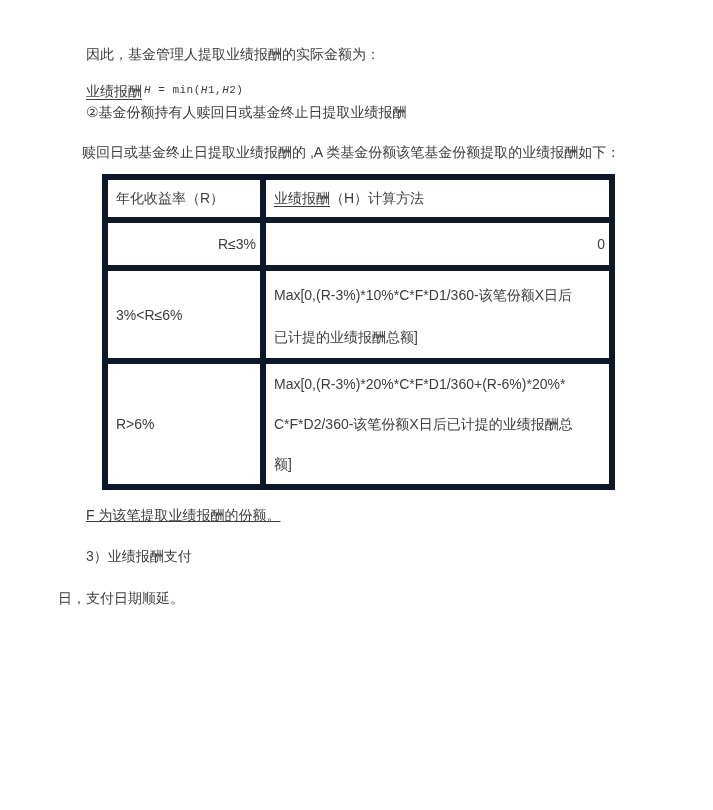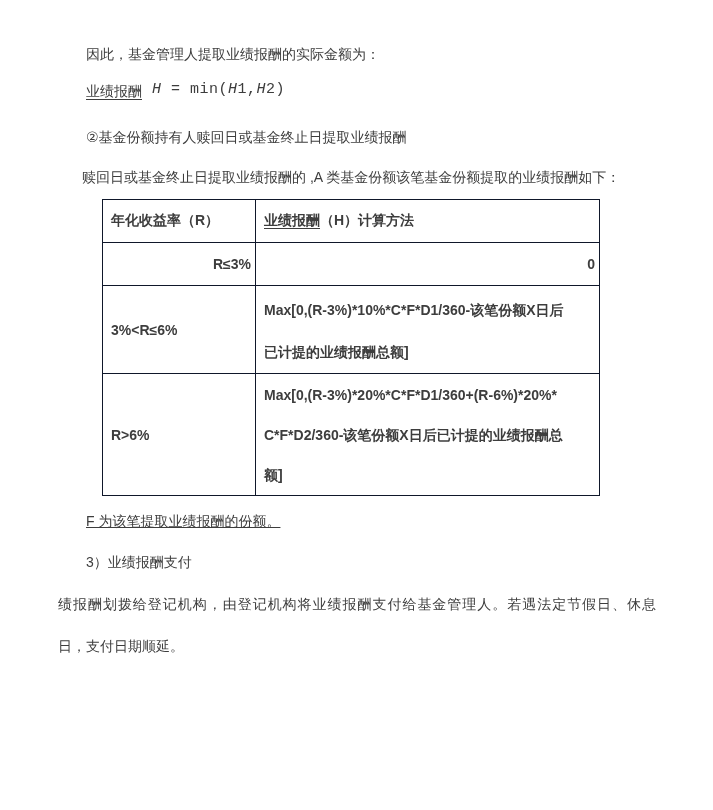--- a/index.html
+++ b/index.html
@@ -35,43 +35,42 @@
     height: 22px;
     line-height: 22px;
     padding-left: 28px;
   }
   .formula-label {
     text-decoration: underline;
     text-underline-offset: 3px;
   }
   .formula {
     font-family: "Liberation Mono", "DejaVu Sans Mono", monospace;
-    font-size: 15px;
+    font-size: 11px;
     position: relative;
     top: -3px;
-    margin-left: 10px;
+    margin-left: 2px;
     letter-spacing: 0.5px;
   }
   .fvar { font-style: italic; }
 
-  .p3 { margin-top: 25px; }
+  .p3 { }
   .p4 { margin-top: 20px; text-indent: 24px; }
 
   table.fee-table {
     border-collapse: collapse;
     table-layout: fixed;
     width: 471px;
     margin: 12px 0 0 44px;
   }
   table.fee-table td {
-    border: 1px solid #0f172a;
+    border: 6px solid #0f172a;
     vertical-align: middle;
     padding: 0 4px 0 8px;
     overflow: hidden;
-    font-weight: bold;
   }
   td.c1 { width: 140px; }
   td.c2 { width: 331px; }
   tr.hdr { height: 43px; }
   tr.r1  { height: 39px; text-align: right; }
   tr.r2  { height: 86px; }
   tr.r3  { height: 122px; }
   .ul {
     text-decoration: underline;
     text-underline-offset: 3px;
@@ -155,17 +154,16 @@
       </td>
     </tr>
   </tbody>
     </table>
 
   <p class="para indent p5">F 为该笔提取业绩报酬的份额。</p>
 
   <p class="para indent p6">3）业绩报酬支付</p>
 
   <div class="para p7">
-    <div class="p7line just">绩报酬划拨给登记机构，由登记机构将业绩报酬支付给基金管理人。若遇法定节假日、休息</div>
     <div class="p7line">日，支付日期顺延。</div>
   </div>
 
 </div>
 
 </body></html>

